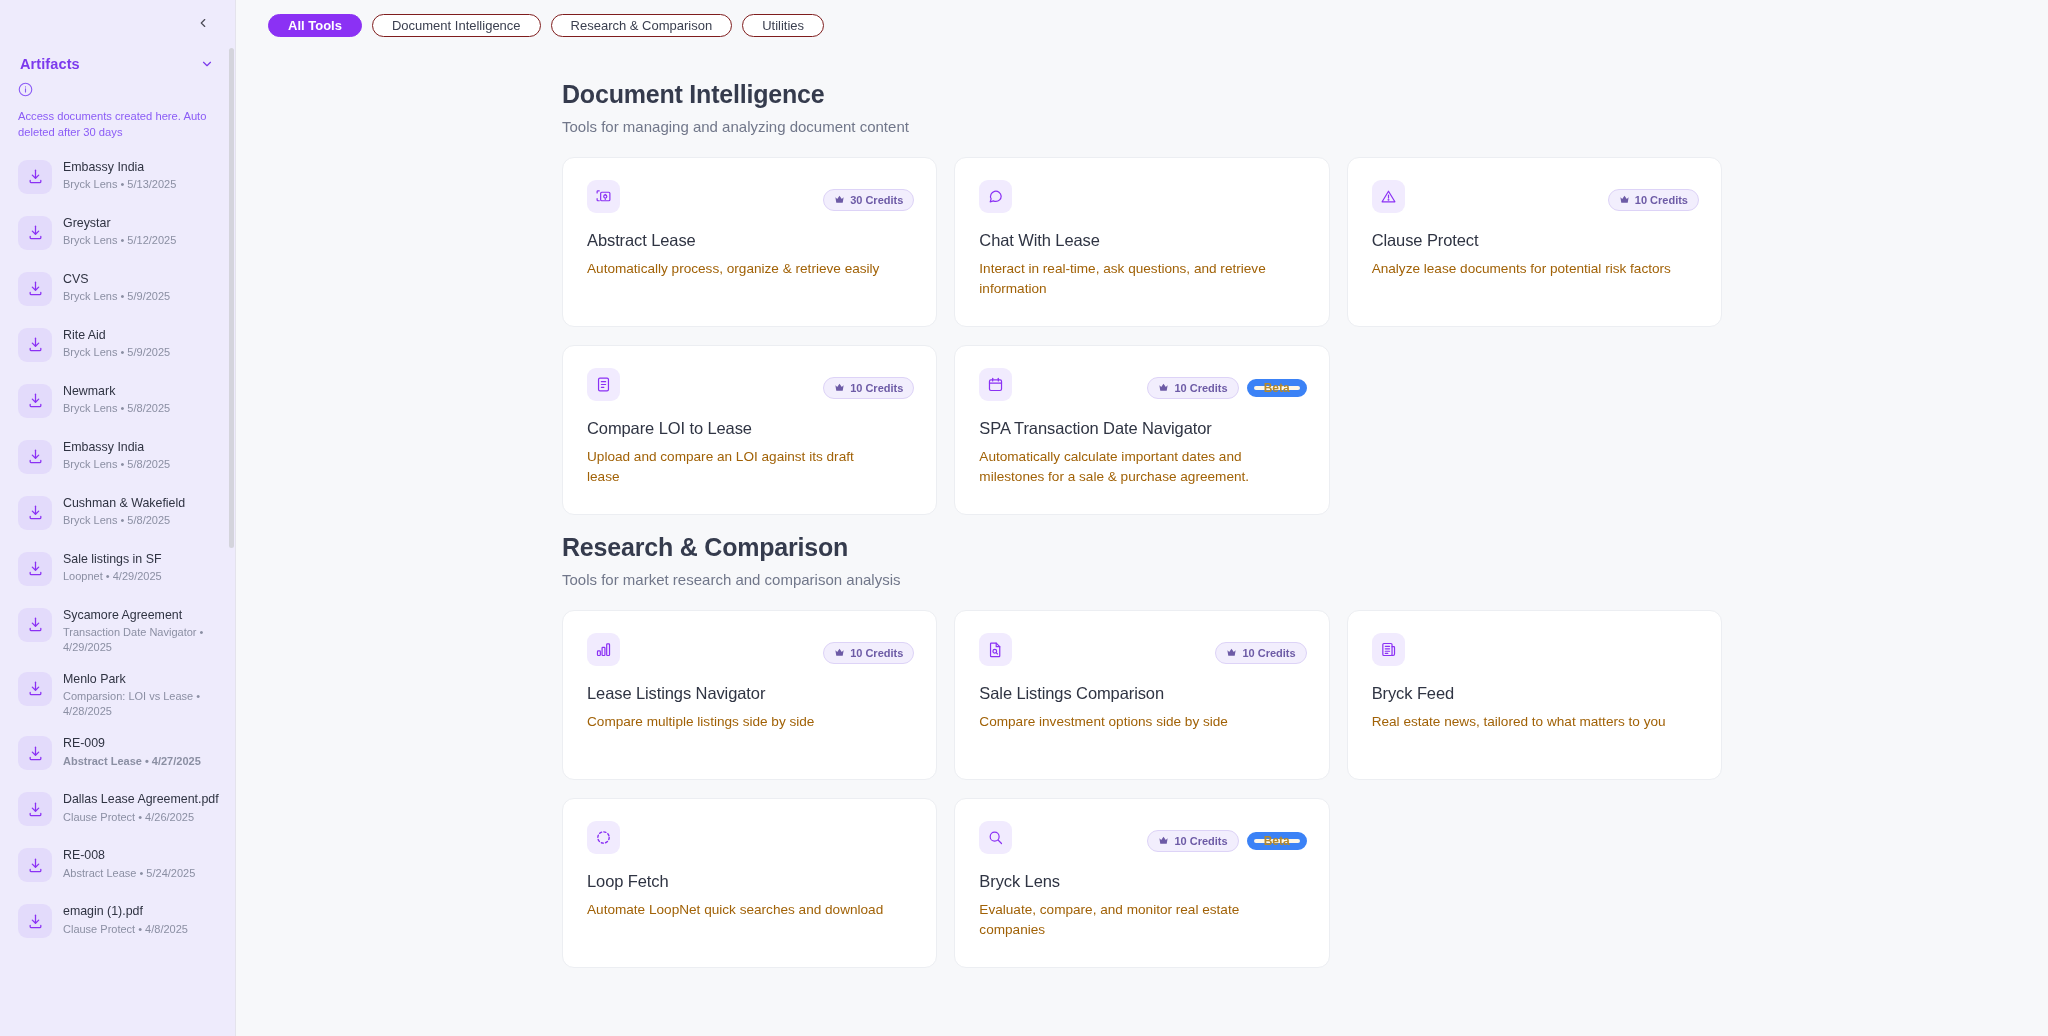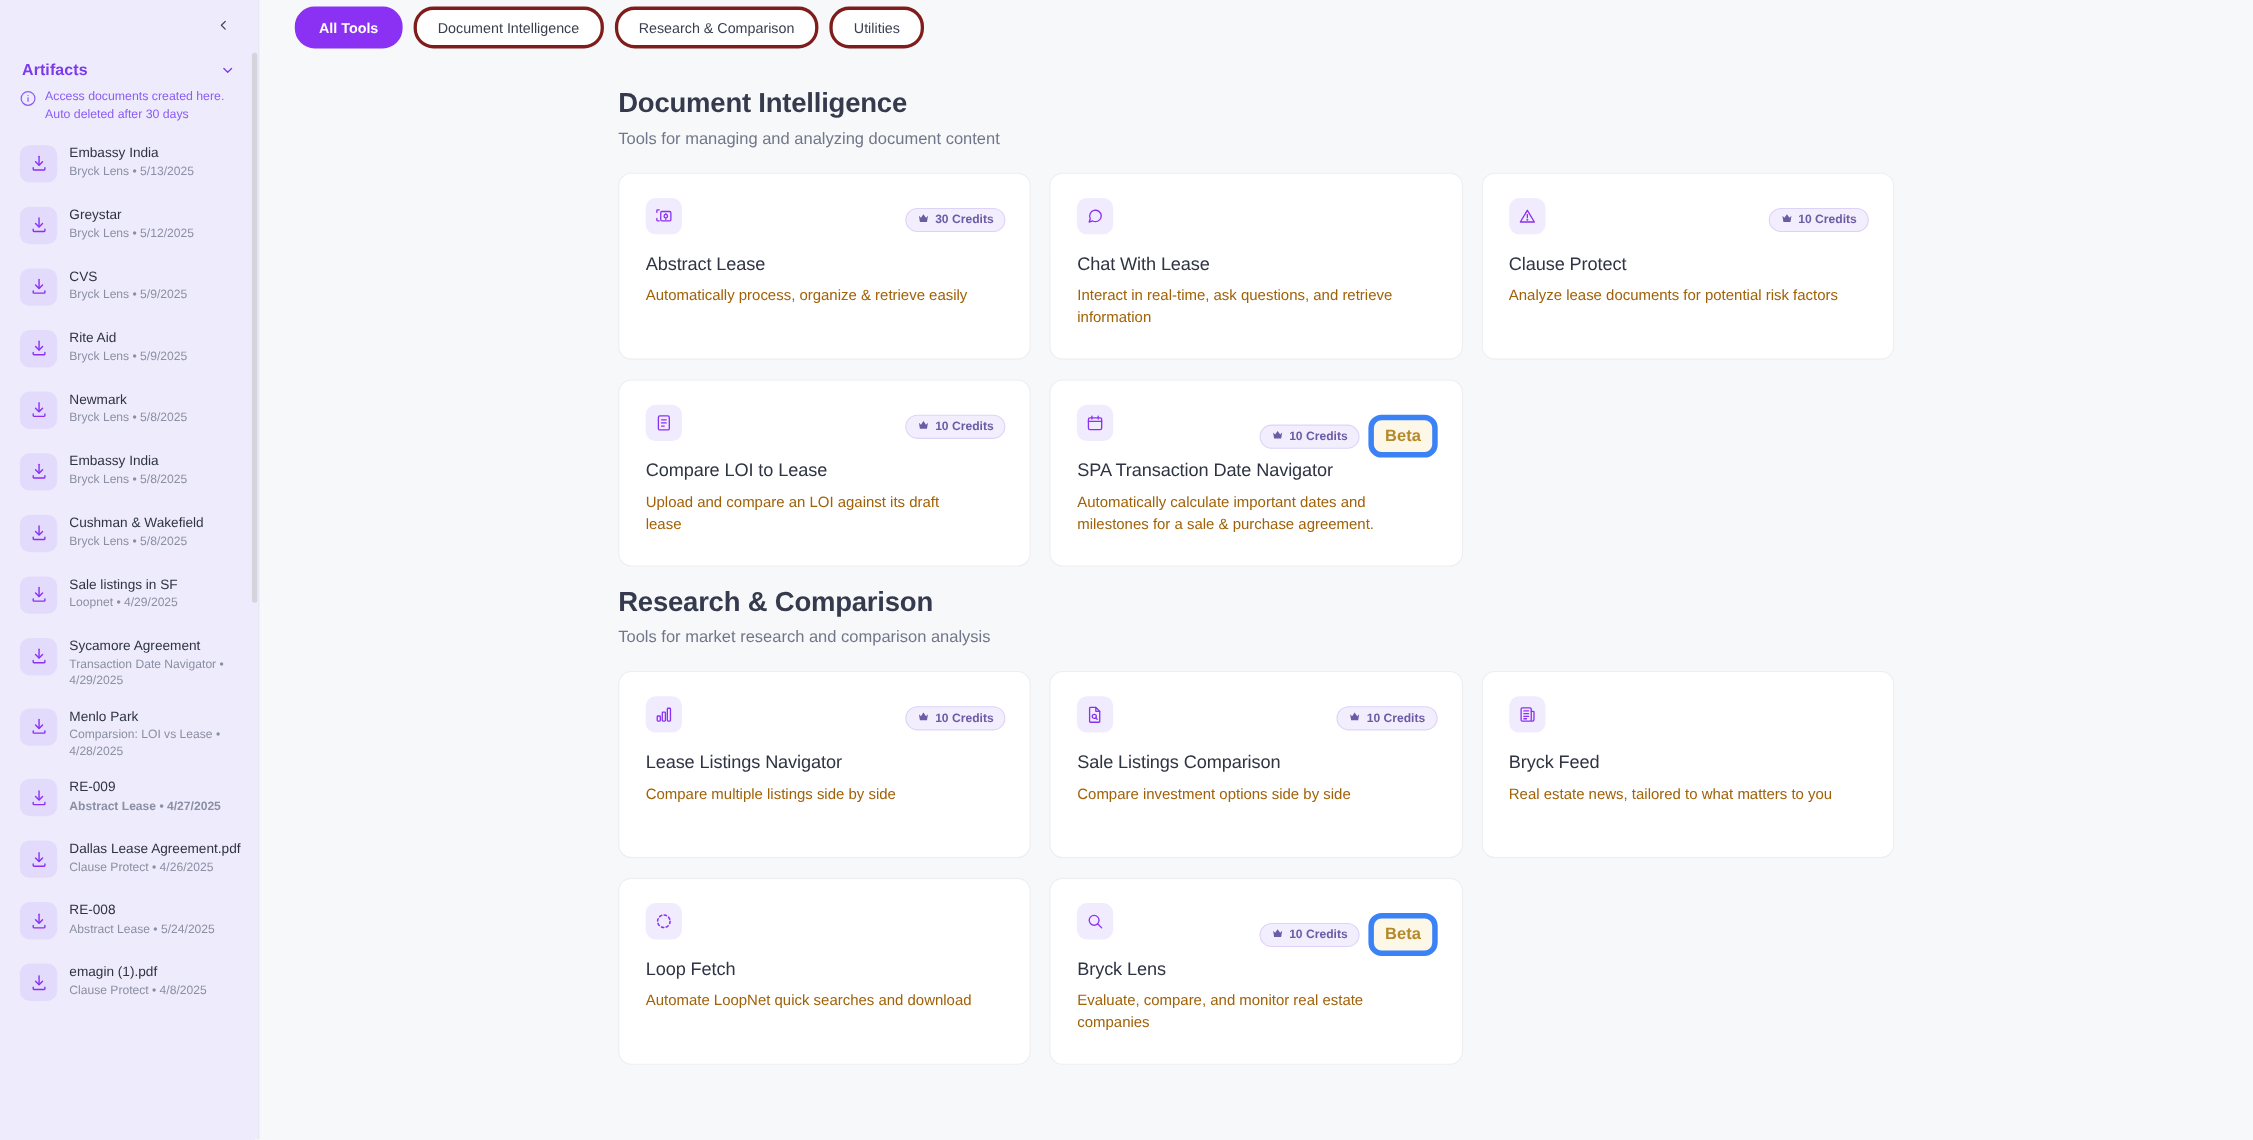--- a/index.html
+++ b/index.html
@@ -49,20 +49,21 @@
     color: #7c3aed;
     letter-spacing: .1px;
   }
   .chevron-down { width: 18px; height: 18px; cursor: pointer; display:flex; align-items:center; justify-content:center;}
 
   .artifacts-note {
     display: flex;
     gap: 8px;
     padding: 4px 22px 10px 18px;
     align-items: flex-start;
+    flex-direction: column;
   }
   .info-icon { flex: 0 0 15px; margin-top: 1px; }
   .artifacts-note-text {
     font-size: 11.2px;
     line-height: 1.42;
     color: #8b5cf6;
   }
 
   .artifact-list {
     flex: 1 1 auto;
@@ -138,24 +139,24 @@
   .tabbar {
     display: flex;
     align-items: center;
     gap: 10px;
     padding: 8px 0 8px 32px;
     height: 50px;
     flex: 0 0 50px;
     background: #f7f8fa;
   }
   .tab {
-    height: 38px;
+    height: 23px;
     padding: 0 19px;
     border-radius: 18px;
-    border: 3px solid #7f1d1d;
+    border: 1px solid #7f1d1d;
     background: #ffffff;
     font-size: 13px;
     color: #3a3f4f;
     display: flex;
     align-items: center;
     cursor: pointer;
     white-space: nowrap;
     font-family: "Liberation Sans", sans-serif;
   }
   .tab.active {
@@ -232,26 +233,26 @@
     background: #f2eefd;
     border: 1px solid #ddd3f7;
     font-size: 11px;
     color: #6d5ba6;
     font-weight: 600;
     white-space: nowrap;
   }
   .badge-beta {
     display: inline-flex;
     align-items: center;
-    height: 39px;
+    height: 18px;
     padding: 0 10px;
     border-radius: 12px;
     background: #fdf7e8;
-    border: 5px solid #3b82f6;
-    font-size: 15px;
+    border: 7px solid #3b82f6;
+    font-size: 12px;
     color: #b5892a;
     font-weight: 600;
   }
   .card-title {
     font-size: 16.5px;
     color: #2f3443;
     font-weight: 400;
     margin-bottom: 9px;
     letter-spacing: -0.1px;
   }

